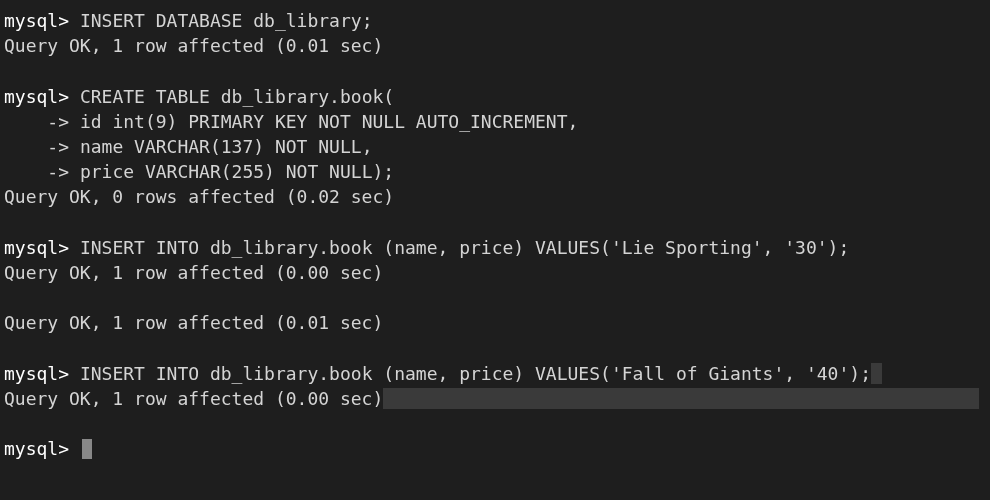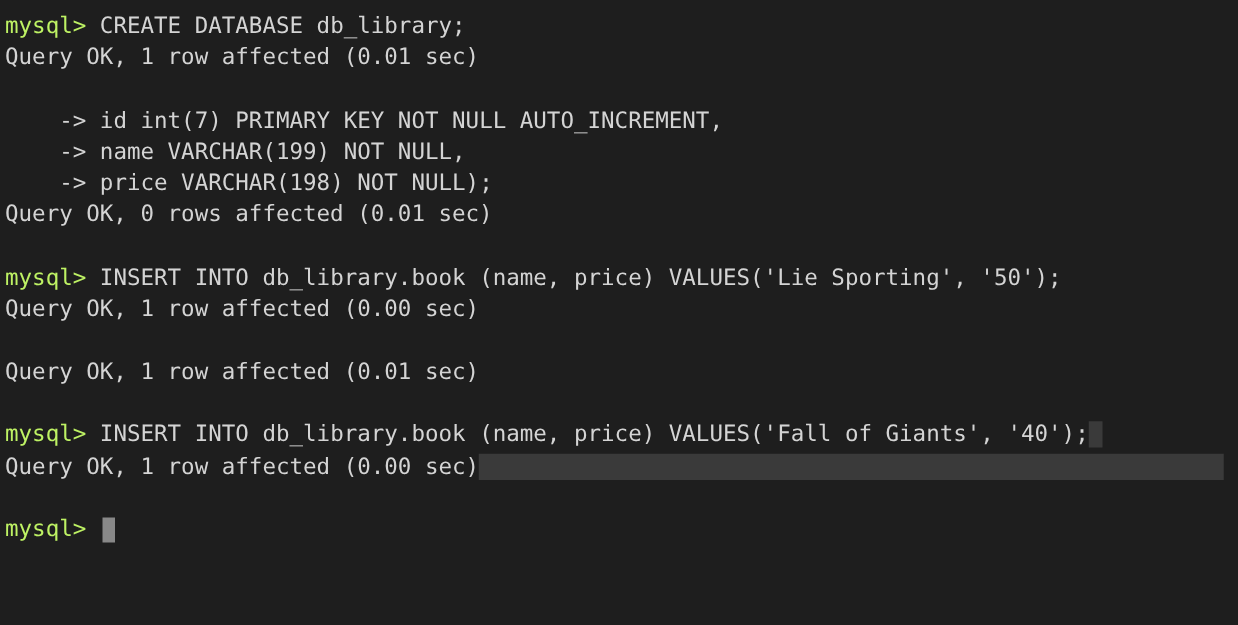--- a/index.html
+++ b/index.html
@@ -16,50 +16,51 @@
       padding: 8px 4px;
       width: 990px;
       height: 500px;
       overflow: hidden;
     }
     .line {
       white-space: pre;
       min-height: 25px;
     }
     .prompt {
-      color: #bef264;
+      color: #ffffff;
     }
     .cont-arrow {
       color: #d4d4d4;
     }
     .cursor {
       display: inline-block;
       width: 10px;
       height: 20px;
       background-color: #888888;
       vertical-align: text-bottom;
       margin-left: 2px;
     }
     .highlight {
       background-color: #3a3a3a;
     }
   </style>
 </head>
 <body>
 
 <div class="terminal">
-  <div class="line"><span class="prompt">mysql&gt;</span> <span>CREATE DATABASE db_library;</span></div>
+  <div class="line"><span class="prompt">mysql&gt;</span> <span>INSERT DATABASE db_library;</span></div>
   <div class="line">Query OK, 1 row affected (0.01 sec)</div>
   <div class="line"> </div>
-  <div class="line"><span class="cont-arrow">    -&gt;</span> <span>id int(7) PRIMARY KEY NOT NULL AUTO_INCREMENT,</span></div>
-  <div class="line"><span class="cont-arrow">    -&gt;</span> <span>name VARCHAR(199) NOT NULL,</span></div>
-  <div class="line"><span class="cont-arrow">    -&gt;</span> <span>price VARCHAR(198) NOT NULL);</span></div>
-  <div class="line">Query OK, 0 rows affected (0.01 sec)</div>
+  <div class="line"><span class="prompt">mysql&gt;</span> <span>CREATE TABLE db_library.book(</span></div>
+  <div class="line"><span class="cont-arrow">    -&gt;</span> <span>id int(9) PRIMARY KEY NOT NULL AUTO_INCREMENT,</span></div>
+  <div class="line"><span class="cont-arrow">    -&gt;</span> <span>name VARCHAR(137) NOT NULL,</span></div>
+  <div class="line"><span class="cont-arrow">    -&gt;</span> <span>price VARCHAR(255) NOT NULL);</span></div>
+  <div class="line">Query OK, 0 rows affected (0.02 sec)</div>
   <div class="line"> </div>
-  <div class="line"><span class="prompt">mysql&gt;</span> <span>INSERT INTO db_library.book (name, price) VALUES('Lie Sporting', '50');</span></div>
+  <div class="line"><span class="prompt">mysql&gt;</span> <span>INSERT INTO db_library.book (name, price) VALUES('Lie Sporting', '30');</span></div>
   <div class="line">Query OK, 1 row affected (0.00 sec)</div>
   <div class="line"> </div>
   <div class="line">Query OK, 1 row affected (0.01 sec)</div>
   <div class="line"> </div>
   <div class="line"><span class="prompt">mysql&gt;</span> <span><span>INSERT INTO db_library.book (name, price) VALUES('Fall of Giants', '40');</span><span class="highlight"> </span></span></div>
   <div class="line"><span>Query OK, 1 row affected (0.00 sec)</span><span class="highlight">                                                       </span></div>
   <div class="line"> </div>
   <div class="line"><span class="prompt">mysql&gt;</span> <span class="cursor"></span></div>
 </div>
 

